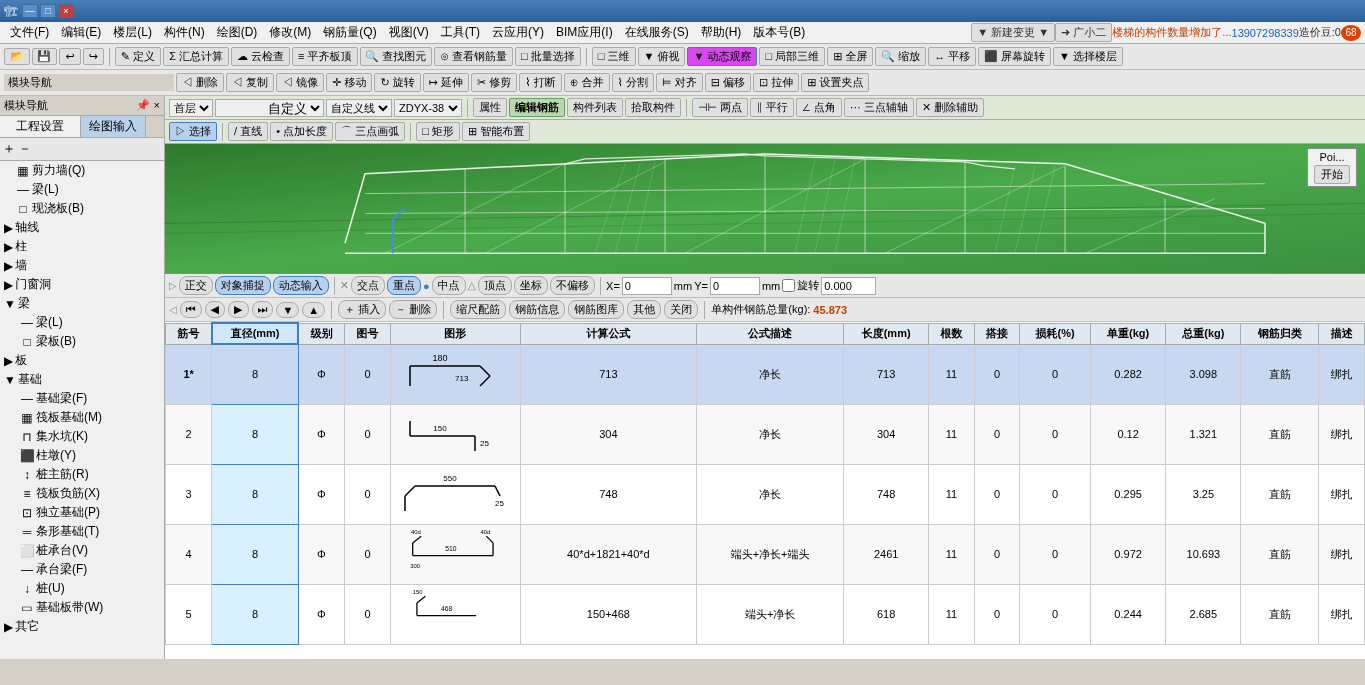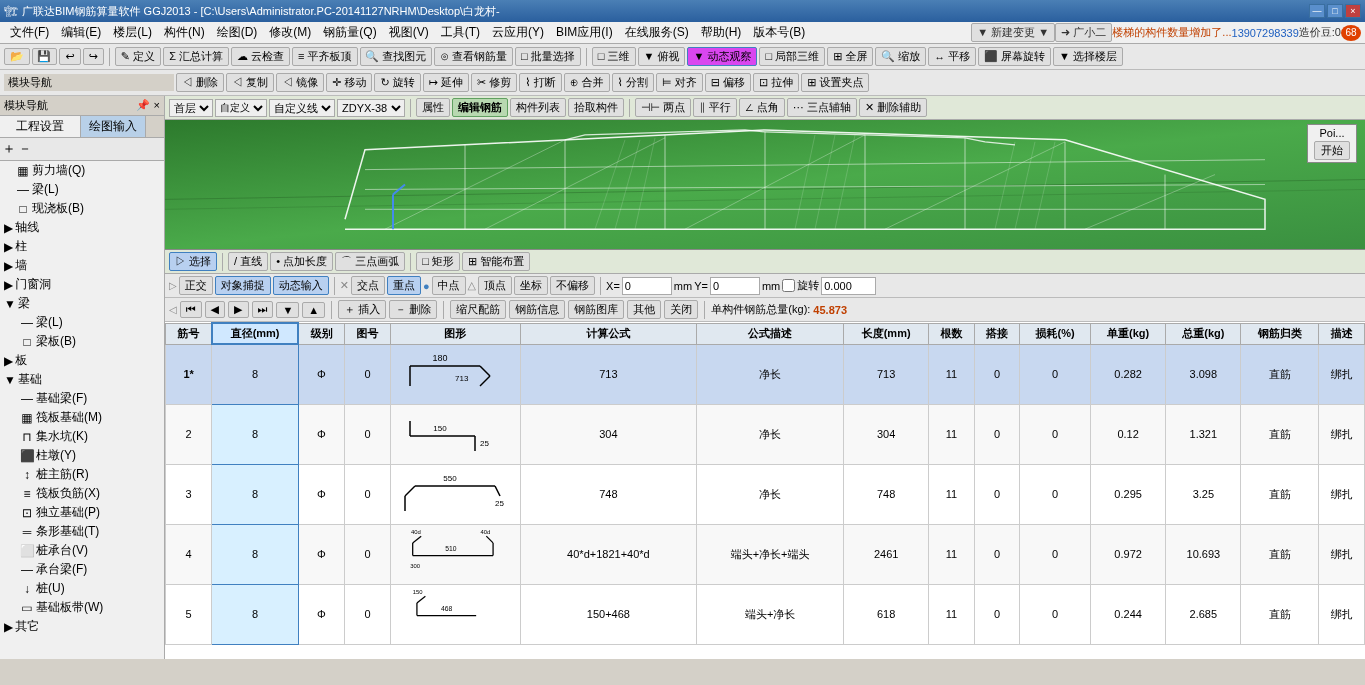--- a/index.html
+++ b/index.html
@@ -139,21 +139,21 @@
       display: flex;
       align-items: center;
       padding: 0 4px;
       gap: 2px;
       font-size: 11px;
     }
     .snap-btn {
       padding: 1px 5px;
       background: #e0e0e0;
       border: 1px solid #aaa;
-      border-radius: 2px;
+      border-radius: 8px;
       cursor: pointer;
       font-size: 11px;
       white-space: nowrap;
     }
     .snap-btn.active { background: #b8d0f0; border-color: #4080c0; }
     .snap-input {
       width: 50px; height: 18px; border: 1px solid #aaa; padding: 0 2px; font-size: 11px; background: white;
     }
 
     
@@ -224,21 +224,20 @@
       font-size: 11px;
     }
 
     .shape-svg { width: 110px; height: 55px; }
   </style>
 </head>
 <body>
 
 <div id="titlebar">
   <span style="margin-right:4px;">🏗</span>
-  <span class="title-text">广联达BIM钢筋算量软件 GGJ2013 - [C:\Users\Administrator.PC-20141127NRHM\Desktop\白龙村-</span>
   <div class="win-controls">
     <div class="win-btn">—</div>
     <div class="win-btn">□</div>
     <div class="win-btn" style="background:#c04040;">×</div>
   </div>
 </div>
 
 <div id="menubar">
   <span class="menu-item">文件(F)</span>
   <span class="menu-item">编辑(E)</span>
@@ -436,40 +435,51 @@
     </div>
 
   </div>
 
   <div id="content-area">
 
     <div style="height:24px; background:#e0e8d8; border-bottom:1px solid #aaa; display:flex; align-items:center; padding:0 4px; gap:2px; font-size:11px;">
       <select style="height:18px; font-size:11px; border:1px solid #aaa;">
         <option>首层</option>
       </select>
-      <select style="height:18px; font-size:10px; border:1px solid #aaa;">
+      <select style="height:18px; font-size:13px; border:1px solid #aaa;padding-left:48px;">
         <option>自定义</option>
       </select>
       <select style="height:18px; font-size:11px; border:1px solid #aaa;">
         <option>自定义线</option>
       </select>
       <select style="height:18px; font-size:11px; border:1px solid #aaa;">
         <option>ZDYX-38</option>
       </select>
       <div class="toolbar-sep"></div>
       <span class="toolbar-btn">属性</span>
       <span class="toolbar-btn" style="background:#b8d8b0; border-color:#60a060; font-weight:bold;">编辑钢筋</span>
       <span class="toolbar-btn">构件列表</span>
       <span class="toolbar-btn">拾取构件</span>
       <div class="toolbar-sep"></div>
       <span class="toolbar-btn">⊣⊢ 两点</span>
       <span class="toolbar-btn">∥ 平行</span>
       <span class="toolbar-btn">∠ 点角</span>
       <span class="toolbar-btn">⋯ 三点辅轴</span>
       <span class="toolbar-btn">✕ 删除辅助</span>
+    </div>
+
+    <div style="height:24px; background:#e0e8d8; border-bottom:1px solid #aaa; display:flex; align-items:center; padding:0 4px; gap:2px; font-size:11px;">
+      <span class="toolbar-btn active" style="background:#b8d0f0; border-color:#4080c0;">▷ 选择</span>
+      <div class="toolbar-sep"></div>
+      <span class="toolbar-btn">/ 直线</span>
+      <span class="toolbar-btn">• 点加长度</span>
+      <span class="toolbar-btn">⌒ 三点画弧</span>
+      <div class="toolbar-sep"></div>
+      <span class="toolbar-btn">□ 矩形</span>
+      <span class="toolbar-btn">⊞ 智能布置</span>
     </div>
 
     <div id="viewport" style="position:relative;">
 
       <svg viewBox="0 0 1200 130" preserveAspectRatio="none" style="position:absolute;top:0;left:0;width:100%;height:100%;">
 
         <rect width="1200" height="130" fill="#3a9040"></rect>
         <rect width="1200" height="130" fill="url(#greenGrad)"></rect>
         <defs>
           <linearGradient id="greenGrad" x1="0" y1="0" x2="1" y2="1">
@@ -517,31 +527,20 @@
         <line x1="670" y1="110" x2="690" y2="15" stroke="white" stroke-width="0.4" opacity="0.4"></line>
         <line x1="830" y1="110" x2="850" y2="22" stroke="white" stroke-width="0.4" opacity="0.4"></line>
         <line x1="850" y1="110" x2="870" y2="22" stroke="white" stroke-width="0.4" opacity="0.4"></line>
         <line x1="870" y1="110" x2="890" y2="22" stroke="white" stroke-width="0.4" opacity="0.4"></line>
       </svg>
 
       <div id="poi-popup" style="position:absolute; top:4px; right:8px; background:#f0f0f0; border:1px solid #888; padding:2px 6px; font-size:11px; z-index:10; display:flex; flex-direction:column; align-items:center; gap:2px;">
         <span>Poi...</span>
         <button class="toolbar-btn" style="font-size:11px; padding:1px 6px;">开始</button>
       </div>
-    </div>
-
-    <div style="height:24px; background:#e0e8d8; border-bottom:1px solid #aaa; display:flex; align-items:center; padding:0 4px; gap:2px; font-size:11px;">
-      <span class="toolbar-btn active" style="background:#b8d0f0; border-color:#4080c0;">▷ 选择</span>
-      <div class="toolbar-sep"></div>
-      <span class="toolbar-btn">/ 直线</span>
-      <span class="toolbar-btn">• 点加长度</span>
-      <span class="toolbar-btn">⌒ 三点画弧</span>
-      <div class="toolbar-sep"></div>
-      <span class="toolbar-btn">□ 矩形</span>
-      <span class="toolbar-btn">⊞ 智能布置</span>
     </div>
 
     <div class="snap-toolbar">
       <span style="color:#888; font-size:10px;">▷</span>
       <span class="snap-btn">正交</span>
       <span class="snap-btn active">对象捕捉</span>
       <span class="snap-btn active">动态输入</span>
       <div class="toolbar-sep"></div>
       <span style="color:#888;">✕</span>
       <span class="snap-btn">交点</span>

